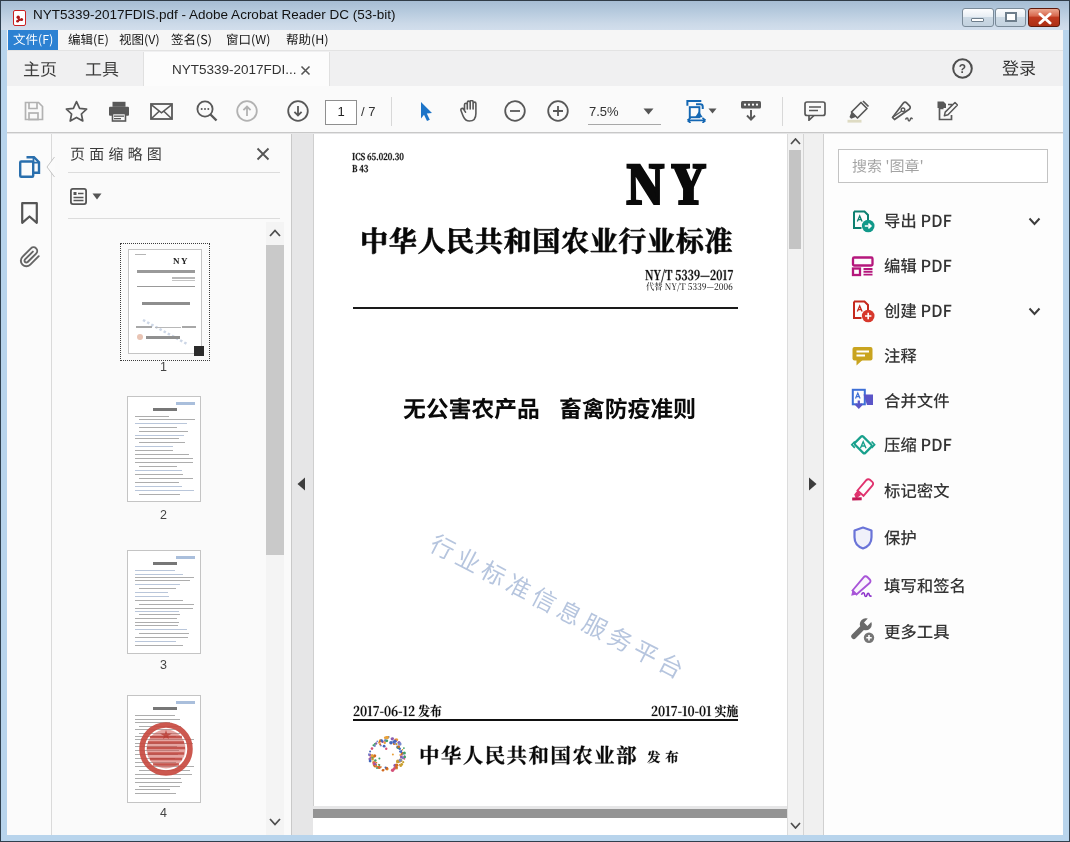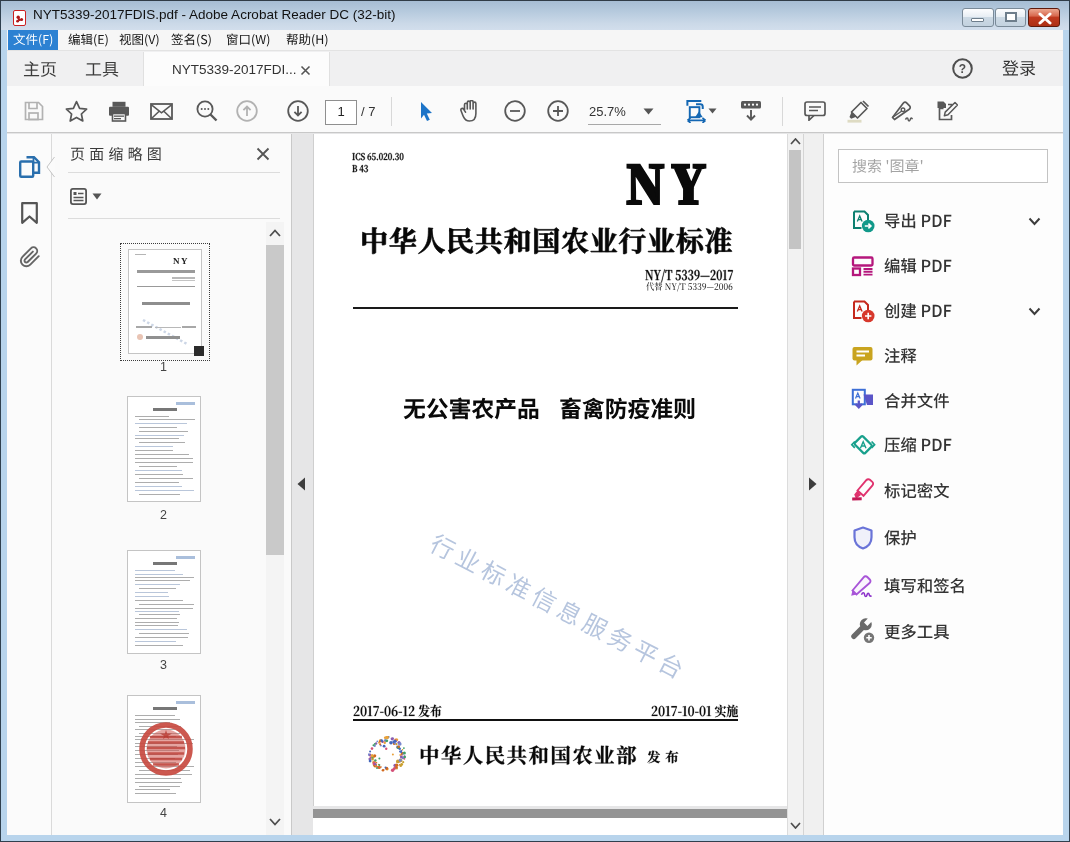--- a/index.html
+++ b/index.html
@@ -152,21 +152,21 @@
   </svg>
 <div class="a" style="left:0;top:0;width:1070px;height:842px;background:#e6e6e7"></div>
 <div class="a" style="left:0;top:0;width:1070px;height:30px;background:linear-gradient(180deg,#a6bdd4 0%,#b3c8dc 30%,#cbd9e8 78%,#d2deec 100%);border-top:1px solid #303c47"></div>
 <svg class="a" style="left:13px;top:10px" width="13" height="16" viewBox="0 0 13 16">
 <rect x="0.5" y="0.5" width="12" height="15" rx="1.5" fill="#fff" stroke="#cc2222" stroke-width="1"></rect>
 <circle cx="5.2" cy="7.2" r="1.7" fill="#b01818"></circle>
     <circle cx="8.6" cy="9.6" r="1.5" fill="#b01818"></circle>
 <circle cx="4.6" cy="11.2" r="1.4" fill="#b01818"></circle>
     <path d="M4.5 7l4.5 3-3.6 1.5z" fill="#b01818"></path>
   </svg>
-<div class="a" style="left:33px;top:7px;font-size:13.5px;color:#111">NYT5339-2017FDIS.pdf - Adobe Acrobat Reader DC (32-bit)</div>
+<div class="a" style="left:33px;top:7px;font-size:13.5px;color:#111">NYT5339-2017FDIS.pdf - Adobe Acrobat Reader DC (53-bit)</div>
 <div class="a" style="left:962px;top:8px;width:32px;height:19px;background:linear-gradient(180deg,#fdfdfe 0%,#e8eef4 45%,#ccd9e4 50%,#c3d2df 100%);border:1px solid #7a8a98;border-radius:3px">
     <div class="a" style="left:8px;top:9px;width:13px;height:4px;background:#fff;border:1px solid #6e7e8c;border-radius:1px"></div>
   </div>
 <div class="a" style="left:995px;top:8px;width:31px;height:19px;background:linear-gradient(180deg,#fdfdfe 0%,#e8eef4 45%,#ccd9e4 50%,#c3d2df 100%);border:1px solid #7a8a98;border-radius:3px">
     <div class="a" style="left:9px;top:3px;width:12px;height:10px;border:2px solid #6e7e8c;background:#fff"></div>
   </div>
 <div class="a" style="left:1028px;top:8px;width:32px;height:19px;background:linear-gradient(180deg,#eca790 0%,#d86a50 40%,#c0391f 50%,#ad3015 100%);border:1px solid #5e1a0c;border-radius:3px">
     <svg class="a" style="left:9px;top:3px" width="14" height="13" viewBox="0 0 14 13">
       <path d="M2 2l10 9M12 2L2 11" stroke="#fff" stroke-width="3" stroke-linecap="round"></path>
     </svg>
@@ -302,21 +302,21 @@
     <path d="M4.5 10V4.8c0-2 2.8-2 2.8 0V9M7.3 9V2.6c0-2 2.9-2 2.9 0V9M10.2 9V2c0-2 2.9-2 2.9 0v7M13.1 9V3.6c0-2 2.8-2 2.8 0v9.8c0 4.6-2.4 7.6-6.5 7.6-3.4 0-4.6-1.4-6-4.4-.8-1.8-1.7-4.3-2.4-6.1-.7-1.9 1.7-2.8 2.7-1.2l1.8 2.9" fill="none" stroke="#585858" stroke-width="1.6" stroke-linecap="round" stroke-linejoin="round"></path>
   </svg>
 <svg class="a" style="left:504.0px;top:100.0px" width="22" height="22" viewBox="0 0 22 22">
     <circle cx="11" cy="11" r="9.8" fill="none" stroke="#585858" stroke-width="1.8"></circle>
     <path d="M6 11h10" stroke="#585858" stroke-width="1.8"></path>
   </svg>
 <svg class="a" style="left:547.0px;top:100.0px" width="22" height="22" viewBox="0 0 22 22">
     <circle cx="11" cy="11" r="9.8" fill="none" stroke="#585858" stroke-width="1.8"></circle>
     <path d="M6 11h10M11 6v10" stroke="#585858" stroke-width="1.8"></path>
   </svg>
-<div class="a" style="left:589px;top:104px;font-size:13px;color:#333">25.7%</div>
+<div class="a" style="left:589px;top:104px;font-size:13px;color:#333">7.5%</div>
 <svg class="a" style="left:643px;top:108px" width="11" height="7" viewBox="0 0 11 7">
     <path d="M0.5 0.5h10L5.5 6.5z" fill="#555"></path>
   </svg>
 <div class="a" style="left:588px;top:124px;width:73px;height:1px;background:#a8a8a8"></div>
 <svg class="a" style="left:684.5px;top:99.0px" width="23" height="24" viewBox="0 0 23 25">
     <path d="M2 7V2.2h14.5M11 5.5h4.5a2.5 2.5 0 012.5 2.5v2.5" fill="none" stroke="#1467b3" stroke-width="2.1"></path>
     <rect x="4.5" y="8.5" width="10" height="10.5" fill="none" stroke="#1467b3" stroke-width="2"></rect>
     <path d="M14 13l4 6h-8z" fill="#1467b3"></path>
     <path d="M2 22.3h19M2 22.3l3.3-2.6M2 22.3l3.3 2.6M21 22.3l-3.3-2.6M21 22.3l-3.3 2.6" stroke="#1467b3" stroke-width="1.7" fill="none"></path>
   </svg>

